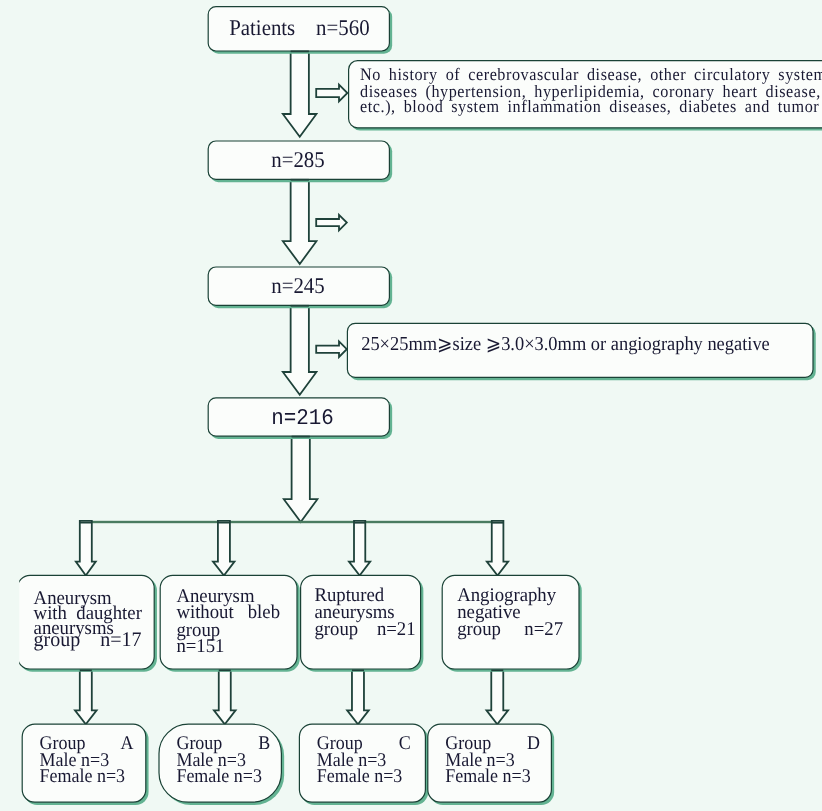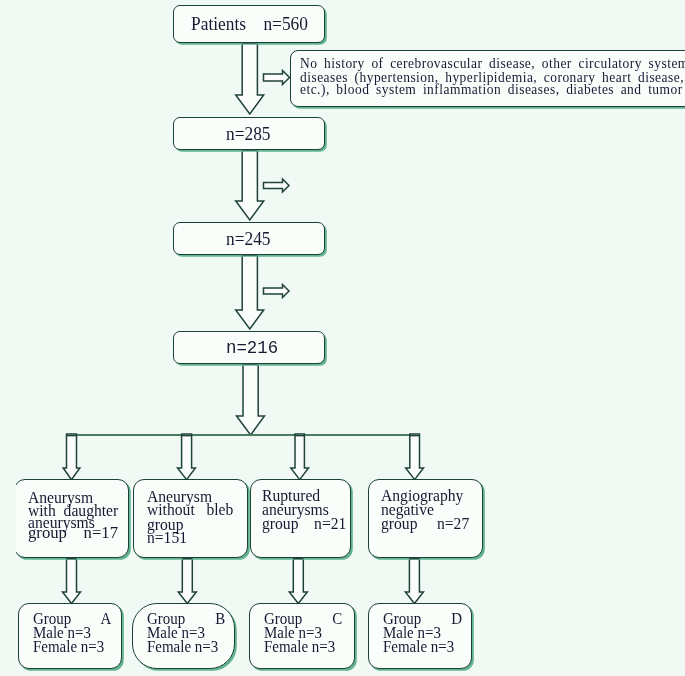--- a/index.html
+++ b/index.html
@@ -76,20 +76,23 @@
 
   <div class="node" id="c1" style="left:274px;top:50px;width:410px;height:57px;">
     <div class="c1txt">
       <div style="top:5px">No history of cerebrovascular disease, other circulatory system</div>
       <div style="top:19px">diseases (hypertension, hyperlipidemia, coronary heart disease,</div>
       <div style="top:31px">etc.), blood system inflammation diseases, diabetes and tumor</div>
     </div>
   </div>
 
 
+  <div class="node" id="c3" style="left:273px;top:269px;width:389px;height:46px;">
+    <span class="lines" style="left:11px;top:9px;">25×25mm⩾size ⩾3.0×3.0mm or angiography negative</span>
+  </div>
 
   <div class="node grp" id="g0" style="left:-2px;top:479px;width:115px;height:79px;">
     <div class="gtxt">
       <div style="top:10px;font-size:16.2px">Aneurysm</div>
       <div style="top:23px;font-size:16.2px">with  daughter</div>
       <div style="top:35px;font-size:16.2px">aneurysms</div>
       <div style="top:44px;font-size:17.3px">group    n=17</div>
     </div>
   </div>
   <div class="node grp" id="g1" style="left:117px;top:479px;width:115px;height:79px;">
@@ -129,21 +132,21 @@
       <div style="top:35px">Female n=3</div>
     </div>
   </div>
   <div class="node fin" id="f2" style="left:233px;top:603px;width:106px;height:66px;">
     <div class="ftxt">
       <div style="top:7px">Group        C</div>
       <div style="top:21px">Male n=3</div>
       <div style="top:35px">Female n=3</div>
     </div>
   </div>
-  <div class="node fin" id="f3" style="left:352px;top:603px;width:104px;height:66px;">
+  <div class="node fin" id="f3" style="left:340px;top:603px;width:104px;height:66px;">
     <div class="ftxt">
       <div style="top:7px">Group        D</div>
       <div style="top:21px">Male n=3</div>
       <div style="top:35px">Female n=3</div>
     </div>
   </div>
 
   <svg class="arrows" viewBox="0 0 685 676">
     <path class="arcap" d="M226.2 42.8 L241.4 42.8"></path>
     <path class="arcap" d="M226.2 149.8 L241.4 149.8"></path>

